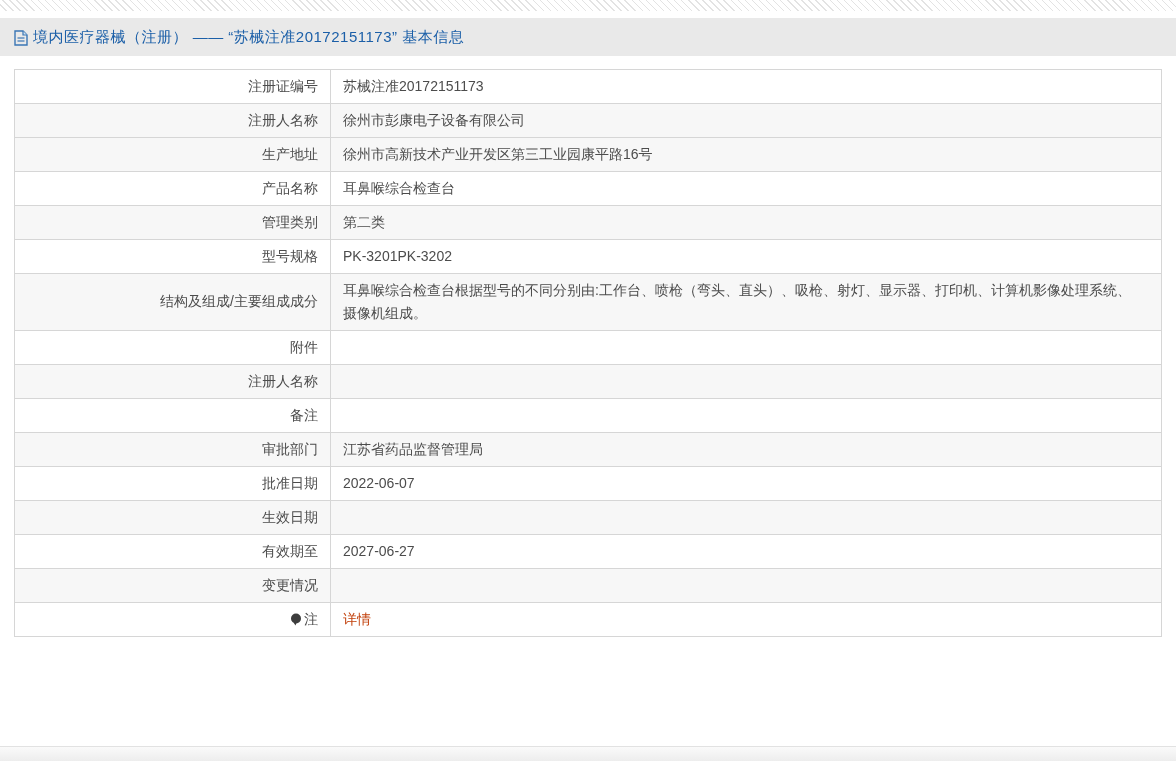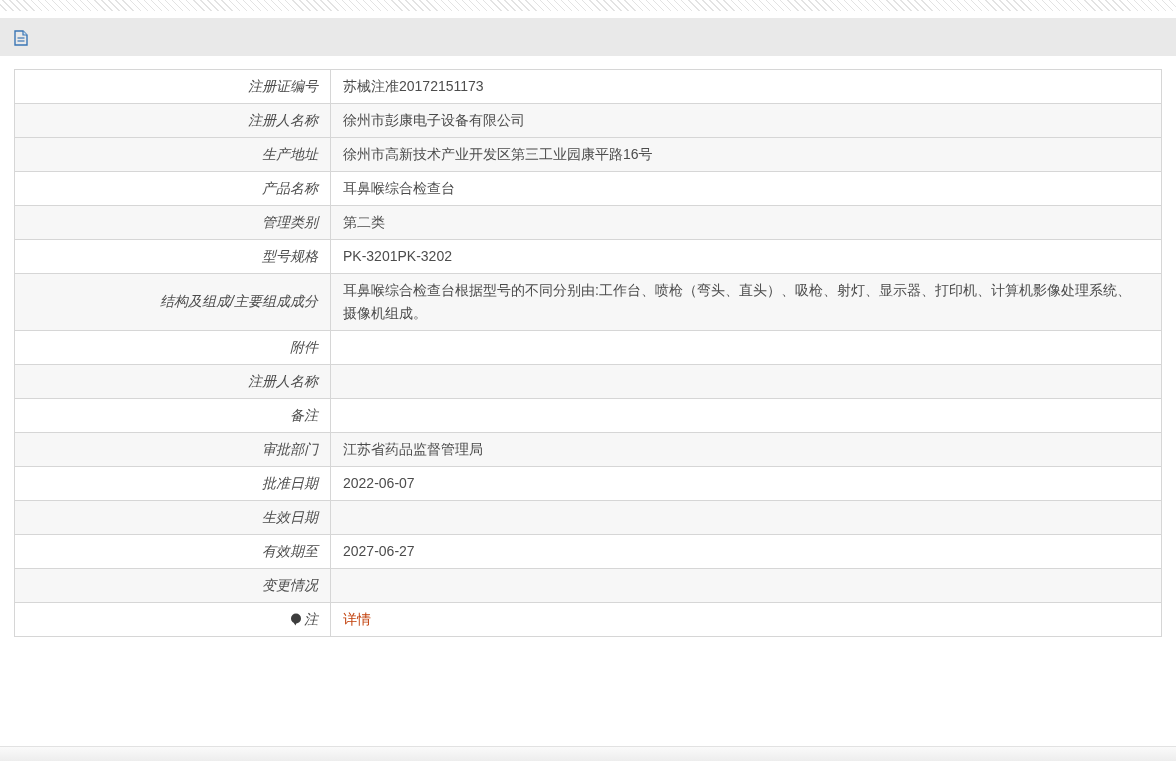--- a/index.html
+++ b/index.html
@@ -62,21 +62,20 @@
     vertical-align: middle;
   }
   table.reg-table tr { height: 34px; background: #ffffff; }
   table.reg-table tr.striped { background: #f7f7f7; }
   table.reg-table tr.tall { height: 57px; }
   td.label-cell {
     width: 316px;
     text-align: right;
     padding-right: 12px;
     white-space: nowrap;
-    font-style: italic;
   }
   td.value-cell {
     padding-left: 12px;
     padding-right: 28px;
     line-height: 1.65;
   }
   td.label-cell .note-icon {
     display: inline-block;
     vertical-align: -2px;
     margin-right: 2px;
@@ -107,20 +106,21 @@
 
   <div class="header-bar">
     <span class="doc-icon">
       <svg width="14" height="16" viewBox="0 0 14 16">
         <path d="M1 1 h8 l4 4 v10 h-12 z" fill="none" stroke="#3a76b5" stroke-width="1.4"></path>
         <path d="M9 1 v4 h4" fill="#cfe0f0" stroke="#3a76b5" stroke-width="1.2"></path>
         <line x1="3.5" y1="8" x2="10.5" y2="8" stroke="#3a76b5" stroke-width="1.2"></line>
         <line x1="3.5" y1="11" x2="10.5" y2="11" stroke="#3a76b5" stroke-width="1.2"></line>
       </svg>
     </span>
+    <span class="header-title">境内医疗器械（注册） —— “苏械注准20172151173” 基本信息</span>
   </div>
 
   <div class="table-wrap">
     <table class="reg-table">
       <tbody>
           <tr>
             <td class="label-cell">注册证编号</td>
             <td class="value-cell">苏械注准20172151173</td>
           </tr>
           <tr class="striped">

